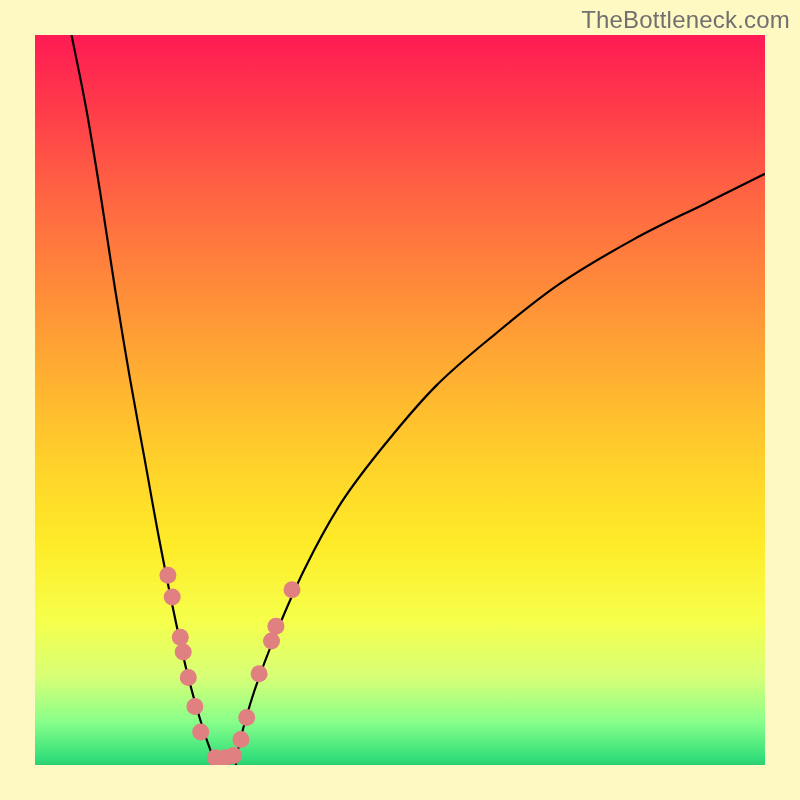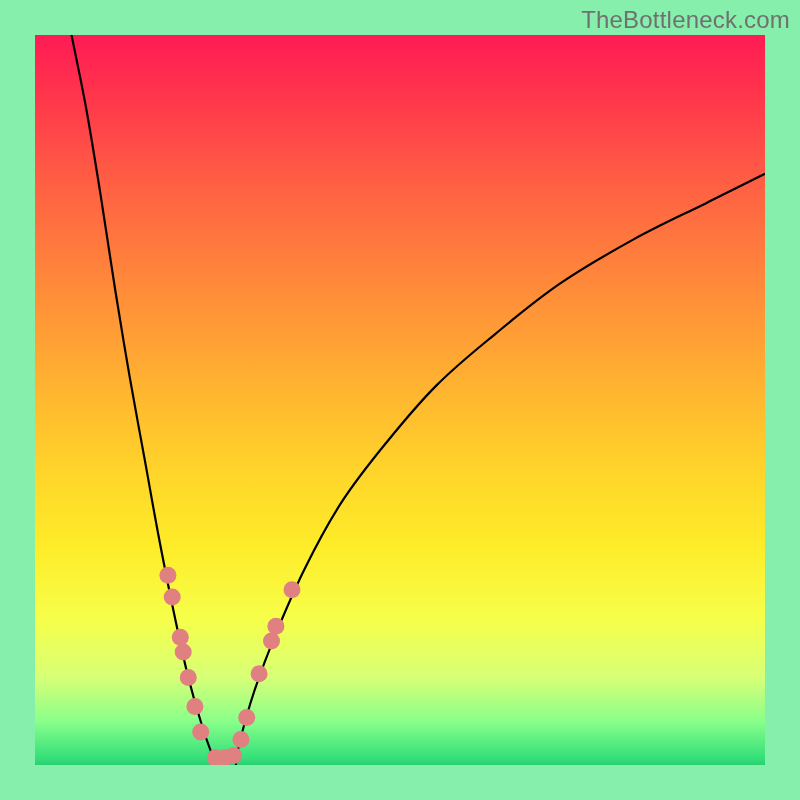--- a/index.html
+++ b/index.html
@@ -7,21 +7,21 @@
     padding: 0;
     width: 800px;
     height: 800px;
     overflow: hidden;
     font-family: Arial, Helvetica, sans-serif;
   }
   .frame {
     position: relative;
     width: 800px;
     height: 800px;
-    background: #86efac;
+    background: #fef9c3;
   }
   .plot-area {
     position: absolute;
     top: 35px;
     left: 35px;
     width: 730px;
     height: 730px;
     background: linear-gradient(
       to bottom,
       #ff1b54 0%,

